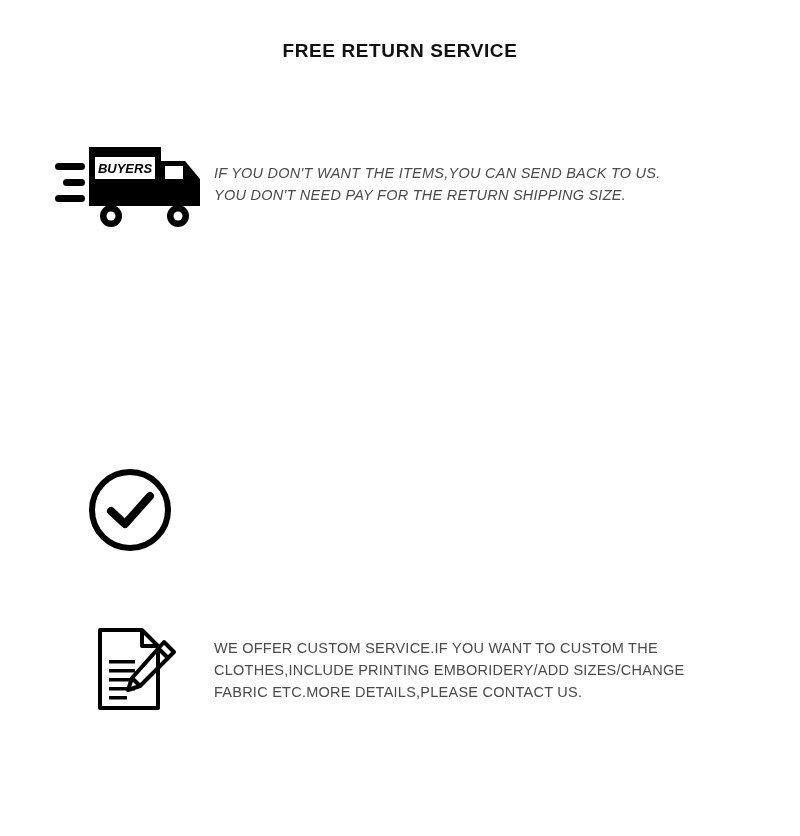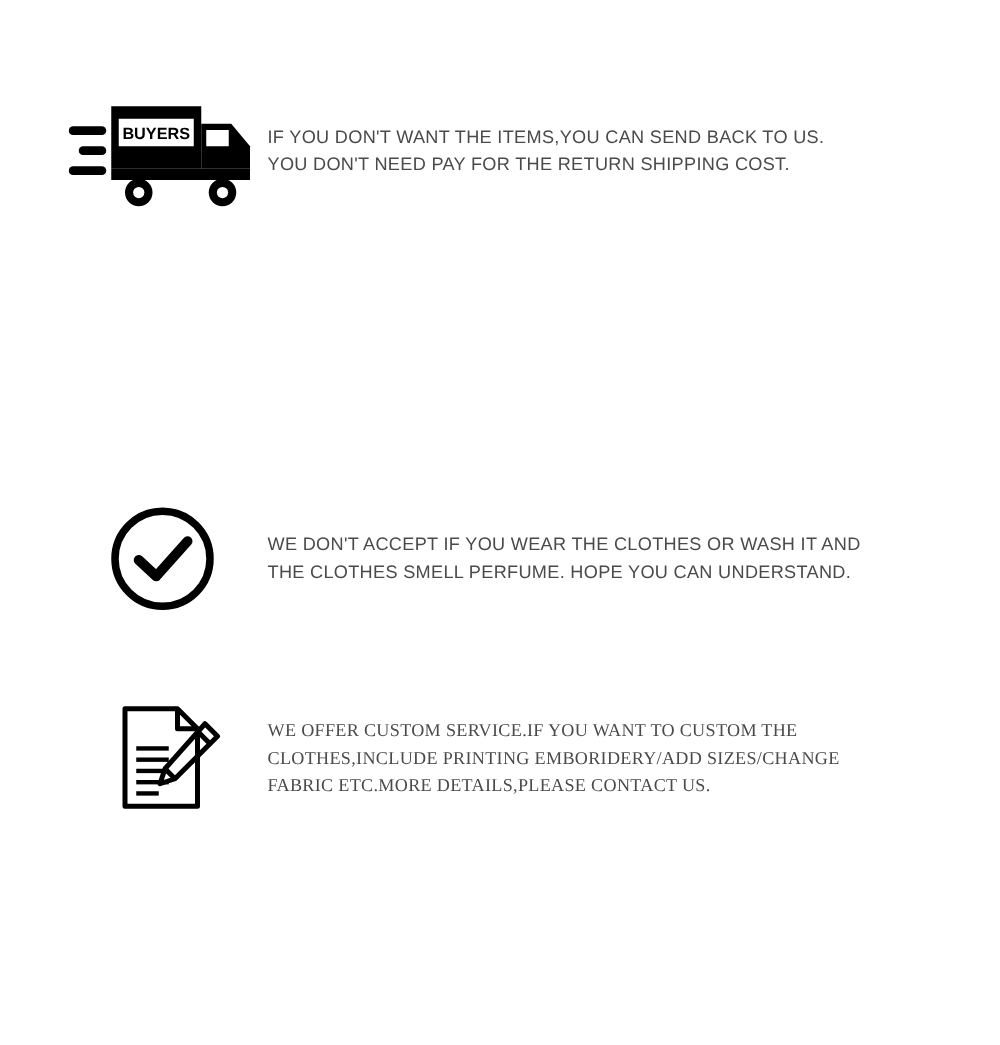--- a/index.html
+++ b/index.html
@@ -32,24 +32,24 @@
   .rows {
     margin-top: 62px;
   }
   .row {
     display: flex;
     align-items: center;
     min-height: 118px;
     padding: 0 30px 0 50px;
     box-sizing: border-box;
   }
-  .row-1 { margin-top: 0px; }
+  .row-1 { margin-top: 0px; font-style: italic; }
   .row-2 { margin-top: 48px; }
   .row-3 { margin-top: 42px; }
-  .row-4 { margin-top: 42px; font-family: Liberation Serif, serif; }
+  .row-4 { margin-top: 42px; }
 
   .icon-cell {
     width: 160px;
     flex: 0 0 160px;
     display: flex;
     align-items: center;
     justify-content: center;
   }
   .text-cell {
     flex: 1 1 auto;
@@ -63,20 +63,21 @@
     margin: 0;
     white-space: pre-line;
   }
   svg { display: block; }
 </style>
 </head>
 <body>
 
 <div class="page">
 
+  <h1 class="page-title">FREE RETURN SERVICE</h1>
 
   <div class="rows">
 
     <div class="row row-1">
       <div class="icon-cell">
         <svg width="150" height="105" viewBox="0 0 150 105" aria-hidden="true">
 
           <rect x="0" y="32" width="30" height="7" rx="3.5" fill="#000"></rect>
           <rect x="8" y="48" width="22" height="7" rx="3.5" fill="#000"></rect>
           <rect x="0" y="64" width="30" height="7" rx="3.5" fill="#000"></rect>
@@ -92,37 +93,33 @@
           <rect x="34" y="66" width="111" height="9" fill="#000"></rect>
 
           <circle cx="56" cy="85" r="11" fill="#000"></circle>
           <circle cx="56" cy="85" r="4.5" fill="#ffffff"></circle>
           <circle cx="123" cy="85" r="11" fill="#000"></circle>
           <circle cx="123" cy="85" r="4.5" fill="#ffffff"></circle>
         </svg>
       </div>
       <div class="text-cell">
         <p>IF YOU DON'T WANT THE ITEMS,YOU CAN SEND BACK TO US.
-YOU DON'T NEED PAY FOR THE RETURN SHIPPING COST.</p>
+YOU DON'T NEED PAY FOR THE RETURN SHIPPING SIZE.</p>
       </div>
     </div>
 
     <div class="row row-2">
     </div>
 
     <div class="row row-3">
       <div class="icon-cell">
         <svg width="90" height="90" viewBox="0 0 90 90" aria-hidden="true">
           <circle cx="45" cy="45" r="38" fill="none" stroke="#000" stroke-width="6"></circle>
           <path d="M26 46 L40 59 L65 31" fill="none" stroke="#000" stroke-width="8" stroke-linecap="round" stroke-linejoin="round"></path>
         </svg>
-      </div>
-      <div class="text-cell">
-        <p>WE DON'T ACCEPT IF YOU WEAR THE CLOTHES OR WASH IT AND
-THE CLOTHES SMELL PERFUME. HOPE YOU CAN UNDERSTAND.</p>
       </div>
     </div>
 
     <div class="row row-4">
       <div class="icon-cell">
         <svg width="100" height="100" viewBox="0 0 100 100" aria-hidden="true">
 
           <path d="M20 10 L62 10 L78 26 L78 88 L20 88 Z" fill="none" stroke="#000" stroke-width="4" stroke-linejoin="round"></path>
           <path d="M62 10 L62 26 L78 26" fill="none" stroke="#000" stroke-width="4" stroke-linejoin="round"></path>
 

